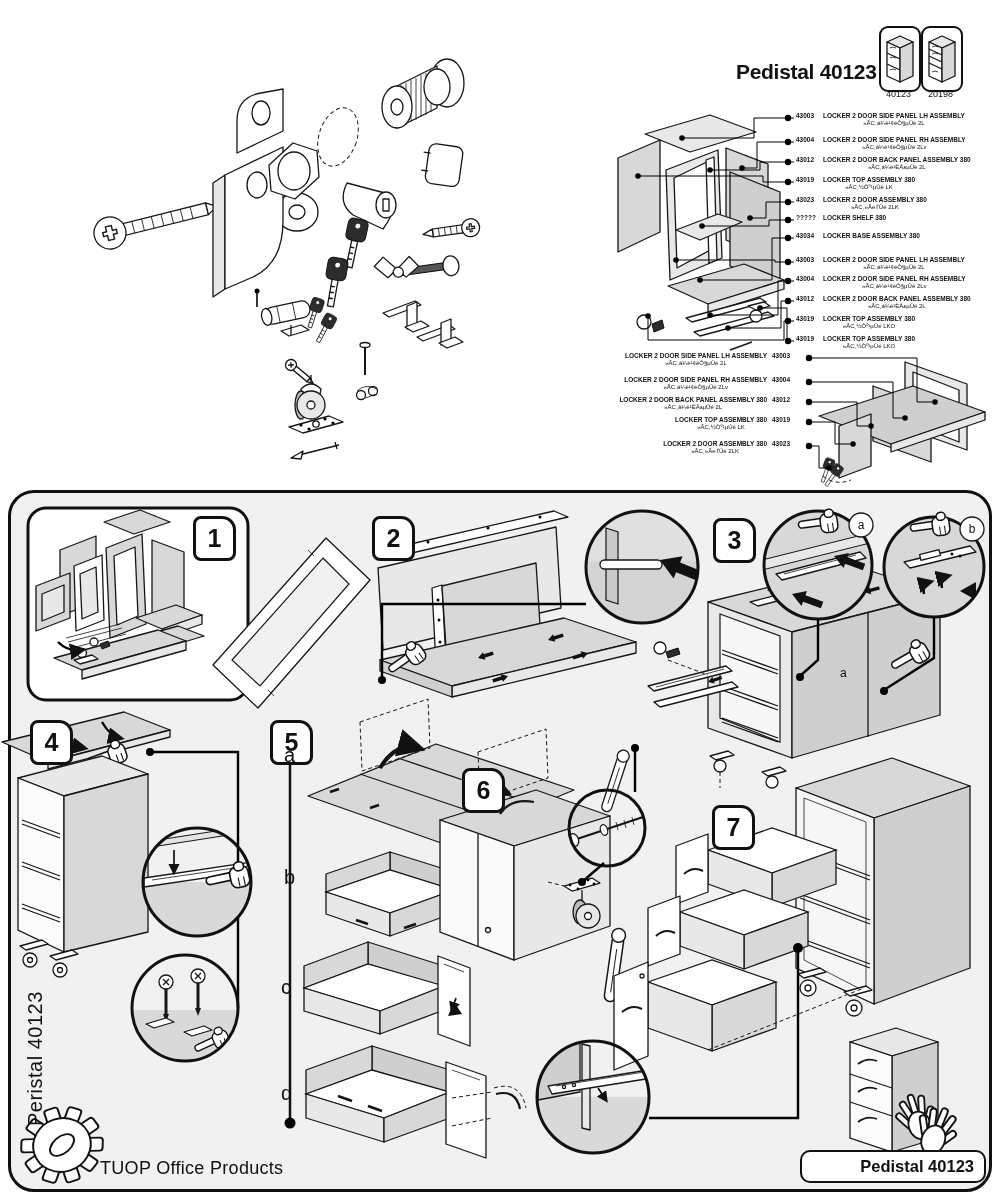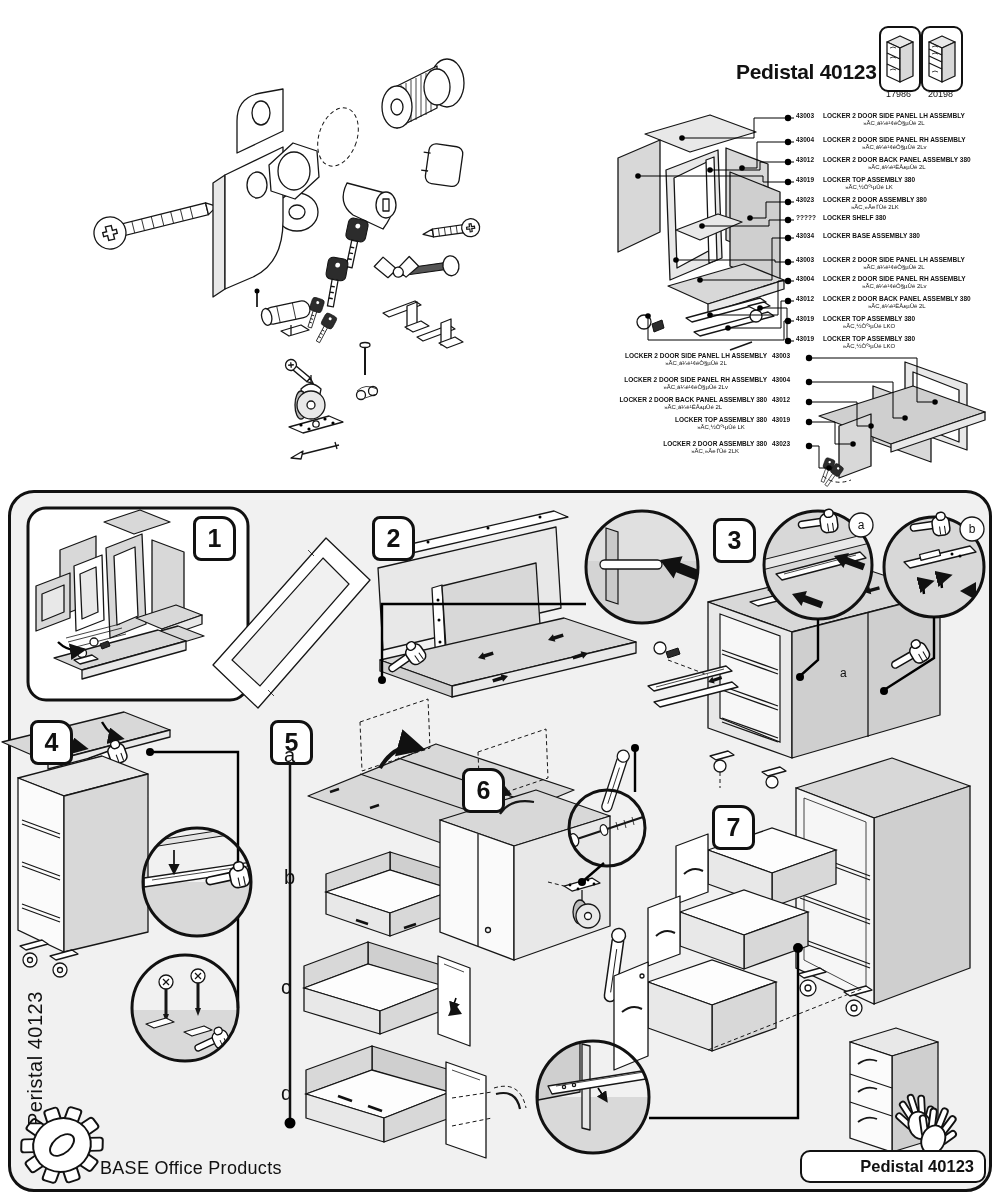--- a/index.html
+++ b/index.html
@@ -50,21 +50,21 @@
       <polygon points="4,10 17,4 30,10 17,16" class="g2"></polygon>
       <polygon points="4,10 17,16 17,50 4,44" class="s"></polygon>
       <polygon points="17,16 30,10 30,44 17,50" class="g"></polygon>
       <line x1="4" y1="21" x2="17" y2="27" class="n"></line>
         <line x1="4" y1="32" x2="17" y2="38" class="n"></line>
       <path d="M7,16 q3,-2 6,0" class="thin"></path>
         <path d="M7,26 q3,-2 6,0" class="thin"></path>
         <path d="M7,38 q3,-2 6,0" class="thin"></path>
     </svg>
   </div>
-  <div class="vlabel" style="left:877px;">17986</div>
+  <div class="vlabel" style="left:877px;">40123</div>
   <div class="vbadge" style="left:921px;">
     <svg width="34" height="54" viewBox="0 0 34 54">
       <polygon points="4,10 17,4 30,10 17,16" class="g2"></polygon>
       <polygon points="4,10 17,16 17,50 4,44" class="s"></polygon>
       <polygon points="17,16 30,10 30,44 17,50" class="g"></polygon>
       <line x1="4" y1="17" x2="17" y2="23" class="n"></line>
         <line x1="4" y1="24" x2="17" y2="30" class="n"></line>
         <line x1="4" y1="31" x2="17" y2="37" class="n"></line>
       <path d="M7,15 q3,-2 6,0" class="thin"></path>
         <path d="M7,22 q3,-2 6,0" class="thin"></path>
@@ -889,18 +889,18 @@
   <div class="sublabel" style="left:284px;top:744px;">a</div>
   <div class="sublabel" style="left:284px;top:866px;">b</div>
   <div class="sublabel" style="left:281px;top:976px;">c</div>
   <div class="sublabel" style="left:281px;top:1082px;">d</div>
 
   <div class="insetletter" style="left:853px;top:517px;">a</div>
   <div class="insetletter" style="left:964px;top:521px;">b</div>
   <div class="cabletter" style="left:840px;top:666px;">a</div>
 
   <div class="vertlabel">Peristal 40123</div>
-  <div class="brand">BASE Office Products</div>
+  <div class="brand">TUOP Office Products</div>
   <div class="prodbox">
       <span>Pedistal 40123</span>
     </div>
 
 </div>
 
 </body></html>

